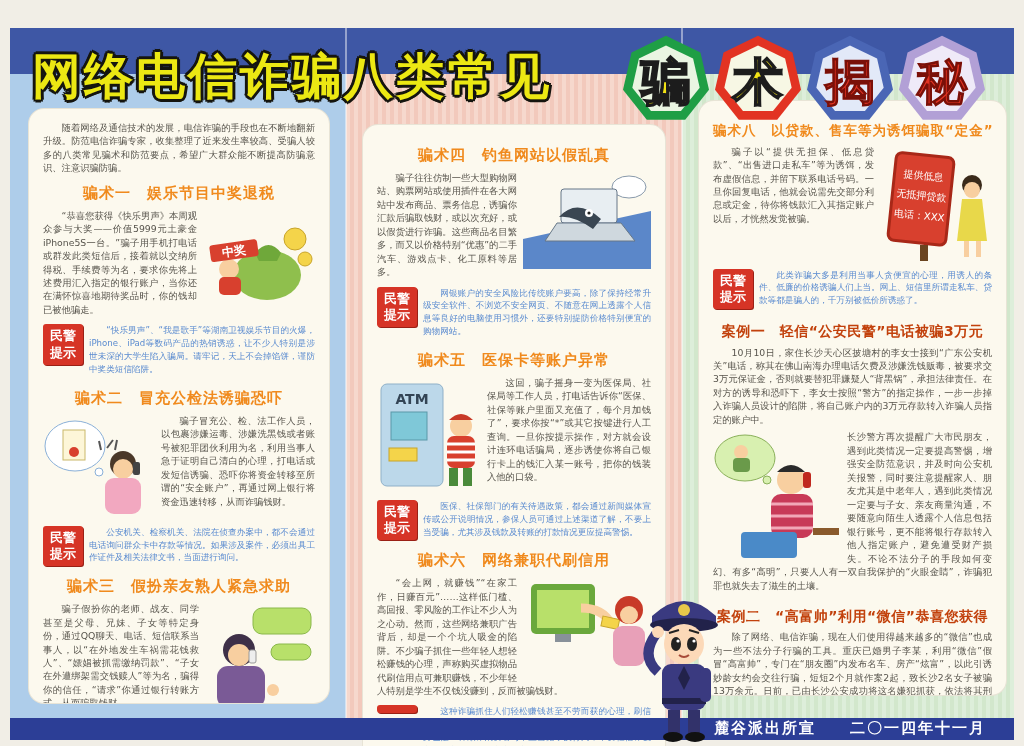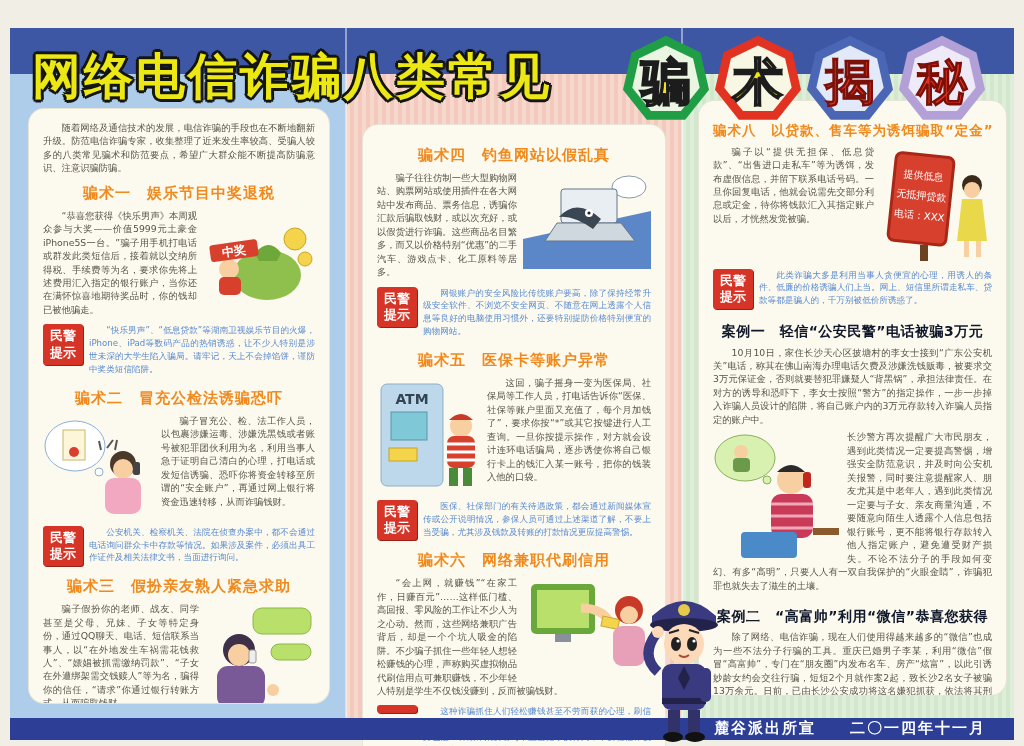--- a/index.html
+++ b/index.html
@@ -28,21 +28,21 @@
     padding:12px 14px;box-sizing:border-box;overflow:hidden;z-index:2;
     color:#57544c;font-size:9.3px;line-height:1.45;}
   .card-left{left:18px;top:80px;width:302px;height:596px;}
   .card-mid{left:352px;top:96px;width:304px;height:692px;}
   .card-right{left:688px;top:72px;width:309px;height:596px;}
   .card p{margin:0 0 4px 0;text-indent:2em;text-align:justify;}
   .intro{margin-bottom:10px;}
   .scam-title{margin:8px 0 4px 0;text-align:center;font-size:15px;font-weight:bold;
     color:#f08a1d;letter-spacing:1px;white-space:nowrap;}
   .case-title{margin:10px 0 4px 0;text-align:center;font-size:14px;font-weight:bold;
-    color:#0f172a;letter-spacing:0.5px;white-space:nowrap;}
+    color:#c2410c;letter-spacing:0.5px;white-space:nowrap;}
   .scam-body{overflow:visible;}
   .illu{display:block;}
   .illu-r{float:right;margin:2px 0 2px 6px;}
   .illu-l{float:left;margin:2px 6px 2px 0;}
   .tip{display:flex;align-items:flex-start;gap:6px;margin:4px 0 6px 0;clear:both;}
   .tip-badge{flex:0 0 36px;background:#d63426;color:#fff;border-radius:3px;
     display:flex;flex-direction:column;align-items:center;justify-content:center;
     font-size:13px;font-weight:bold;line-height:1.25;padding:4px 2px;box-shadow:1px 1px 0 #9a2015;}
   .tip-text{color:#5a8bd0;font-size:8.6px;line-height:1.5;margin:0;text-indent:2em;text-align:justify;}
   .officer{position:absolute;left:628px;top:552px;width:92px;height:162px;z-index:7;}
@@ -116,21 +116,21 @@
           </svg>
         </span>
         <p>“恭喜您获得《快乐男声》本周观众参与大奖——价值5999元土豪金iPhone5S一台。”骗子用手机打电话或群发此类短信后，接着就以交纳所得税、手续费等为名，要求你先将上述费用汇入指定的银行账户，当你还在满怀惊喜地期待奖品时，你的钱却已被他骗走。</p>
         <div class="clear"></div>
       </div>
       <div class="tip">
         <span class="tip-badge">
           <span>民警</span>
           <span>提示</span>
         </span>
-        <p class="tip-text">“快乐男声”、“低息贷款”等湖南卫视娱乐节目的火爆，iPhone、iPad等数码产品的热销诱惑，让不少人特别是涉世未深的大学生陷入骗局。请牢记，天上不会掉馅饼，谨防中奖类短信陷阱。</p>
+        <p class="tip-text">“快乐男声”、“我是歌手”等湖南卫视娱乐节目的火爆，iPhone、iPad等数码产品的热销诱惑，让不少人特别是涉世未深的大学生陷入骗局。请牢记，天上不会掉馅饼，谨防中奖类短信陷阱。</p>
       </div>
     </section>
 
     <section>
       <h3 class="scam-title">骗术二　冒充公检法诱骗恐吓</h3>
       <div class="scam-body">
         <span class="illu illu-l" style="width:112px;height:104px;">
           <svg viewBox="0 0 112 104" width="112" height="104">
             <ellipse cx="32" cy="30" rx="30" ry="25" fill="#ffffff" stroke="#8ab0d8"></ellipse>
             <rect x="20" y="14" width="22" height="30" fill="#fdf6d8" stroke="#c9b86a"></rect>

